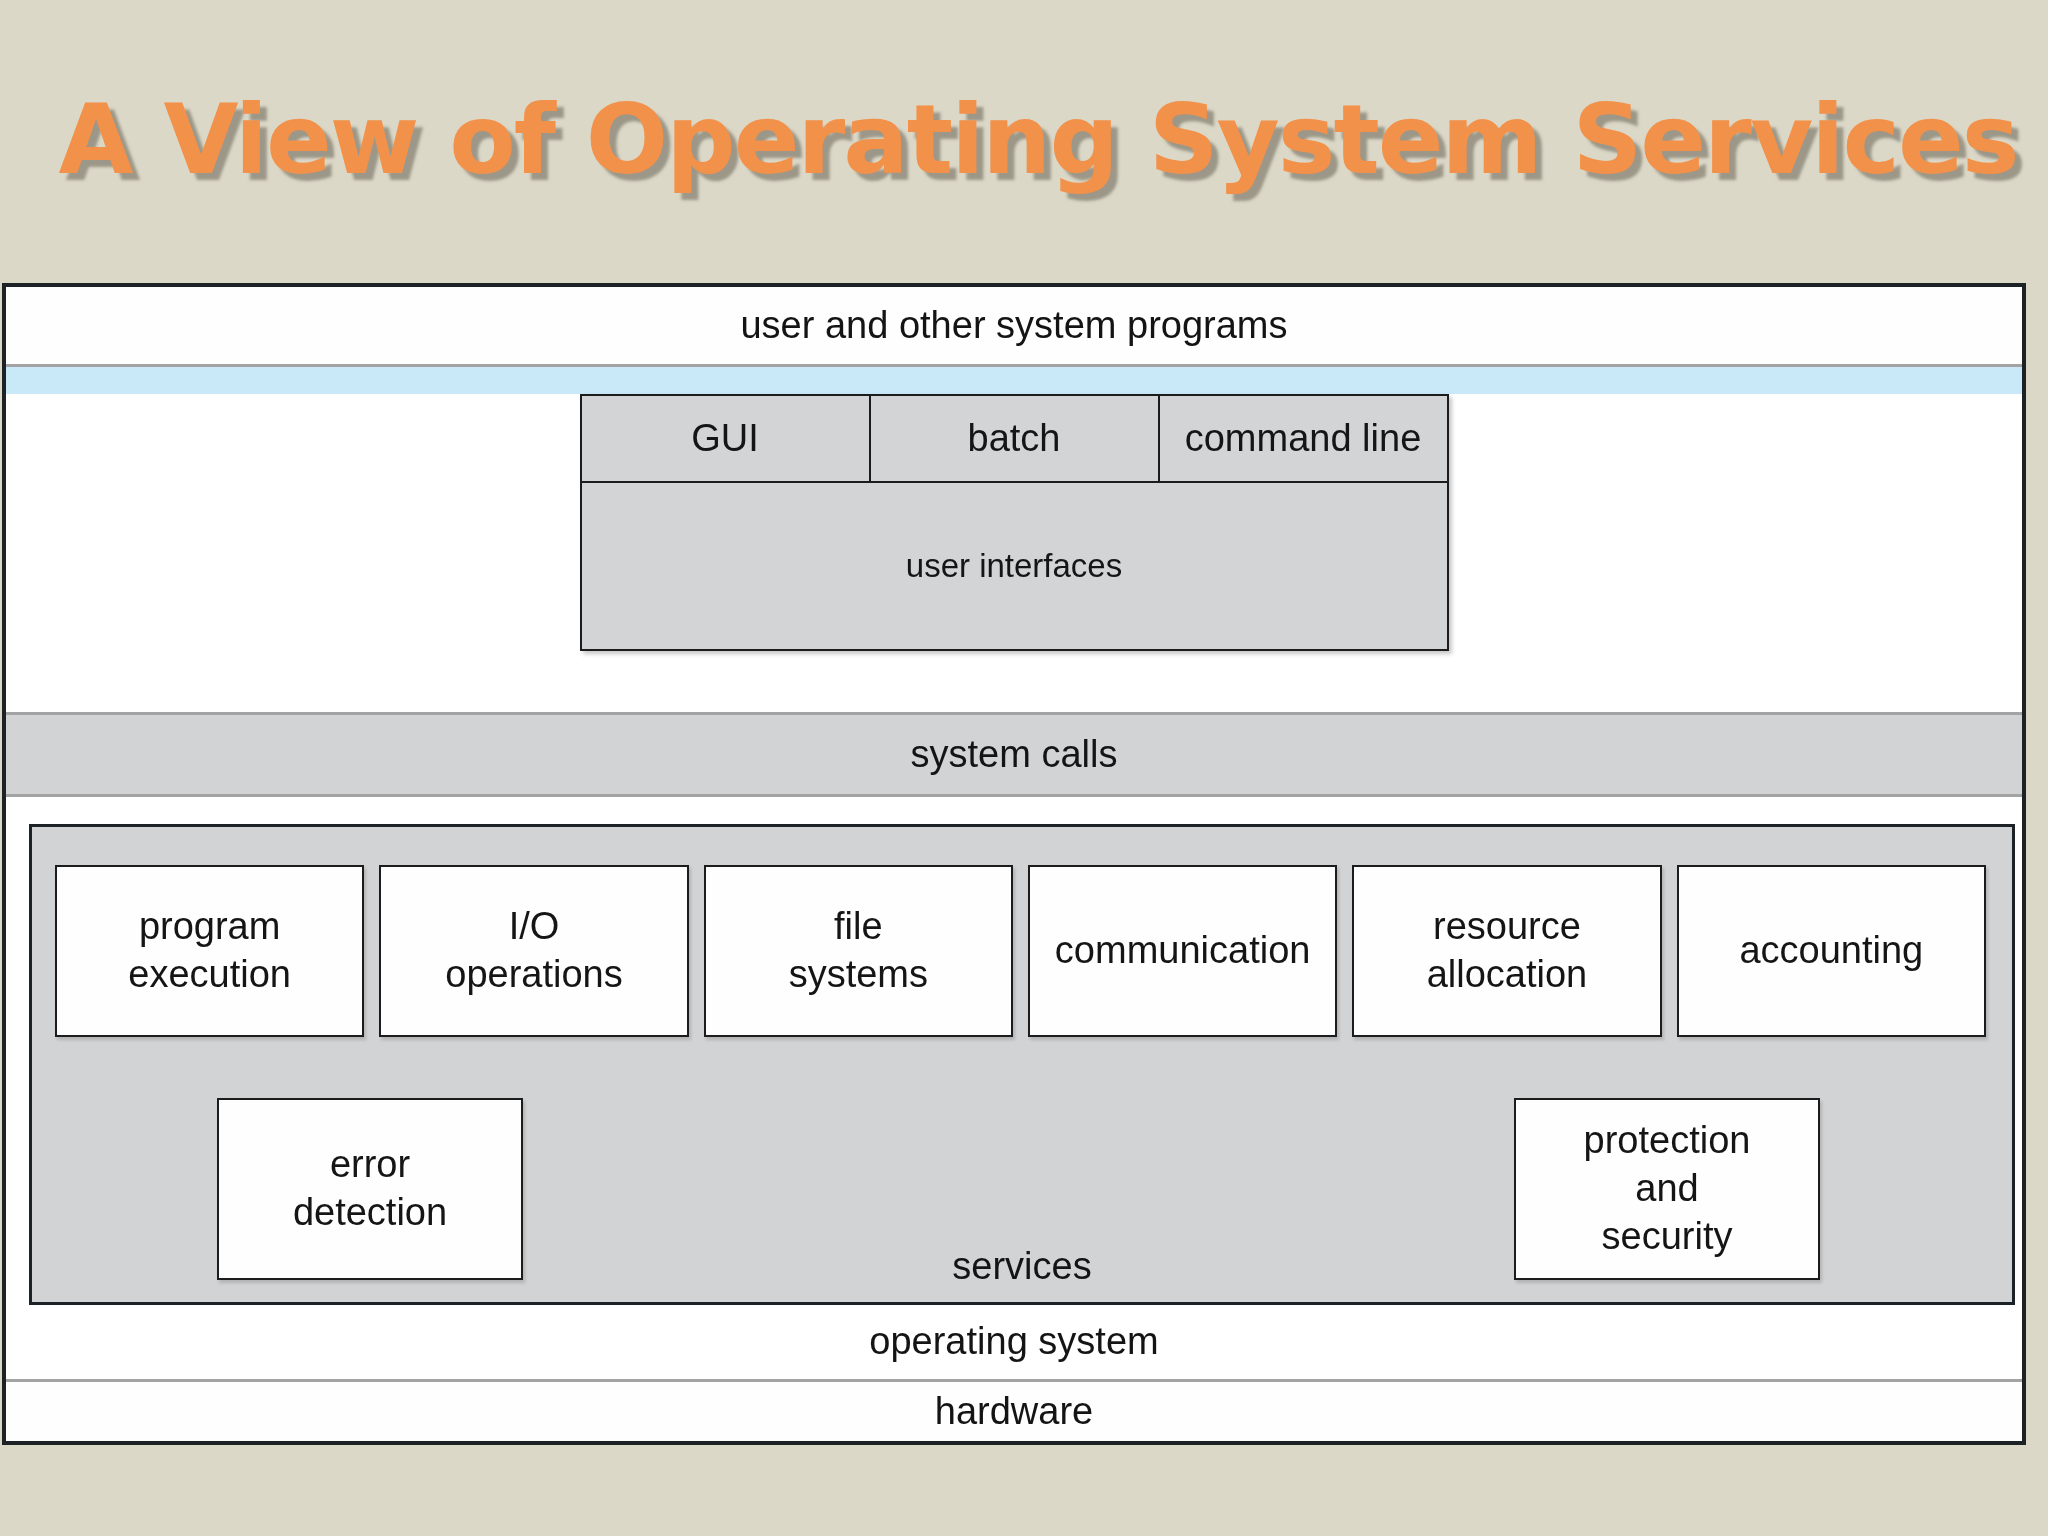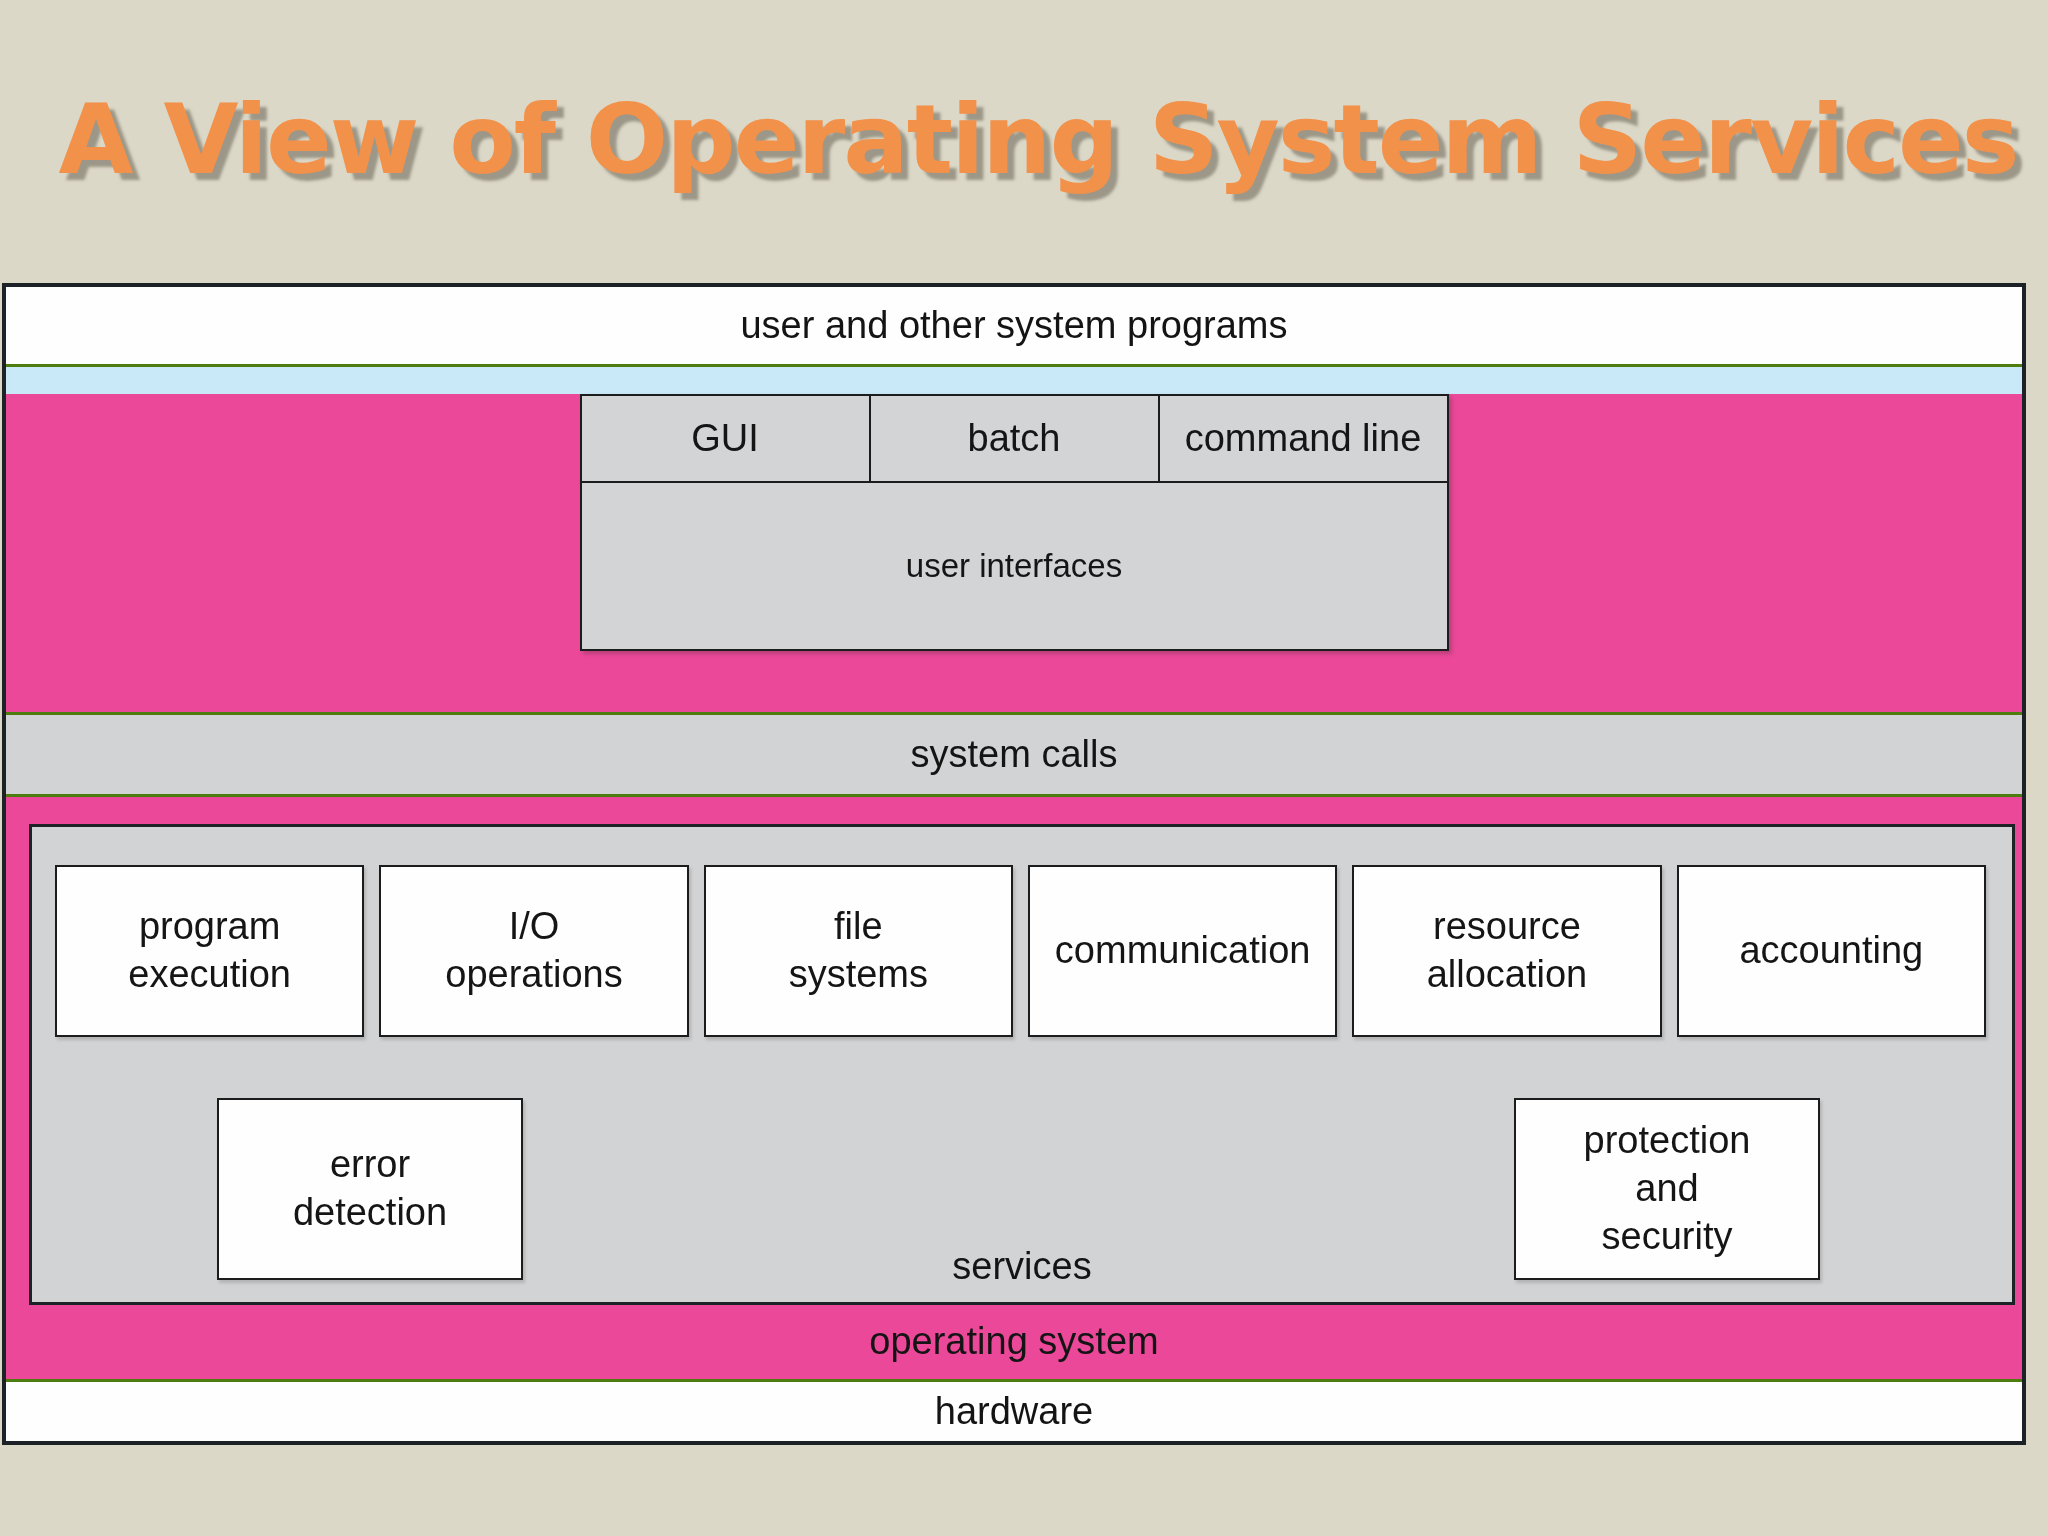--- a/index.html
+++ b/index.html
@@ -29,23 +29,23 @@
 
   
   .diagram{
     position:absolute;
     left:2px;top:283px;
     width:2016px;
     border:4px solid #1c2225;
     background:#C9E9F8;
   }
   .band{position:relative;width:100%;box-sizing:border-box;}
-  .band-sep{border-bottom:3px solid #4d7c0f;}
+  .band-sep{border-bottom:3px solid #a3a3a3;}
   .band-white{background:#FEFEFE;}
-  .band-blue{background:#ec4899;}
+  .band-blue{background:#ffffff;}
   .band-gray{background:#D2D3D4;}
 
   .band-label{
     position:absolute;left:0;right:0;
     text-align:center;
     font-size:38px;
     line-height:1.25;
     color:#141414;
   }
   .center-v{top:50%;transform:translateY(-50%);}

